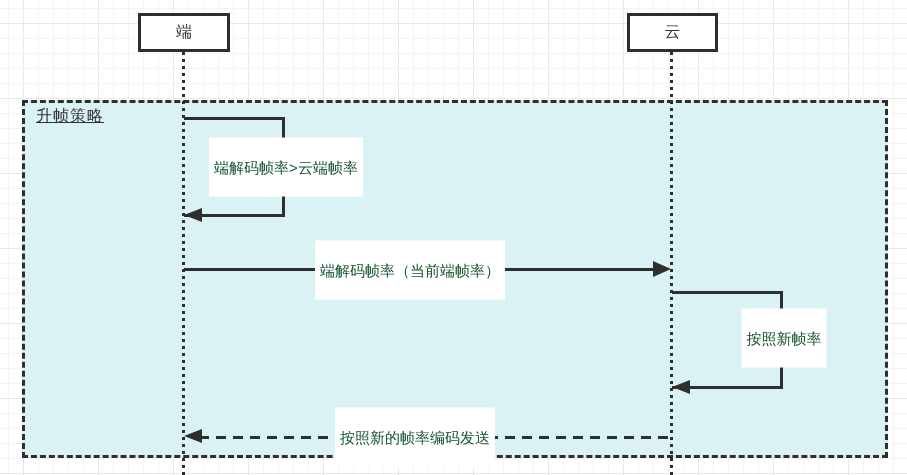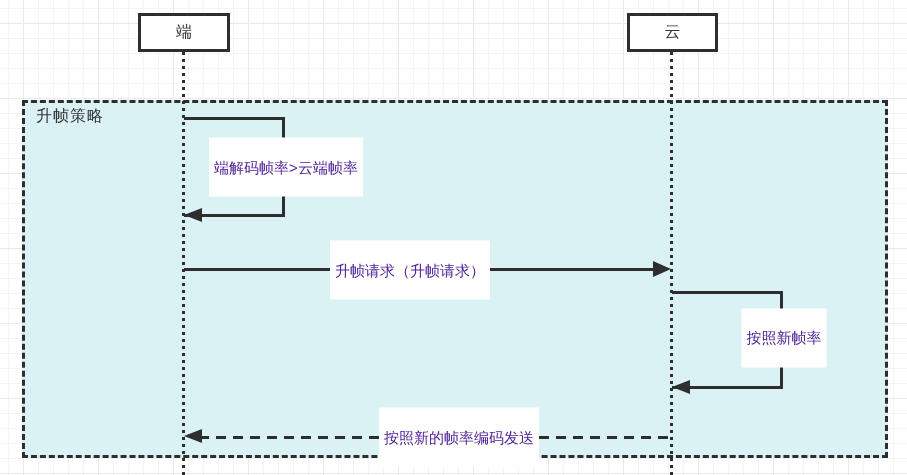--- a/index.html
+++ b/index.html
@@ -23,21 +23,21 @@
   }
 
   
   .frame {
     position:absolute; left:22px; top:100px; width:866px; height:358px;
     background:#dbf2f4;
     border:3px dashed #2e2e2e;
   }
   .frame-label {
     position:absolute; left:11px; top:3px;
-    font-size:16px; color:#333333; letter-spacing:1px;
+    font-size:16px; color:#333333; letter-spacing:1px;text-decoration:underline;
   }
 
   
   .actor {
     position:absolute; top:13px; height:39px;
     background:#ffffff; border:3px solid #2e2e2e;
     display:flex; align-items:center; justify-content:center;
     font-size:16px; color:#333333;
     z-index:4;
   }
@@ -90,28 +90,28 @@
   .msg-line-dashed {
     position:absolute; height:3px; z-index:3;
     background-image: repeating-linear-gradient(90deg, #2e2e2e 0 10px, transparent 10px 17px);
   }
   #return-line { left:199px; top:436px; width:473px; }
 
   
   .msg-label {
     position:absolute; transform:translate(-50%,-50%);
     background:#ffffff; padding:19px 5px;
-    font-size:15px; line-height:21px; color:#4c1d95;
+    font-size:15px; line-height:21px; color:#14532d;
     white-space:nowrap;
     z-index:5;
   }
   #label-self-client { left:286px; top:167px; }
   #label-request     { left:410px; top:270px; }
-  #label-self-cloud  { left:784px; top:338px;font-family:Liberation Serif, serif; }
-  #label-return      { left:415px; top:437px;margin-left:44px; }
+  #label-self-cloud  { left:784px; top:338px; }
+  #label-return      { left:415px; top:437px; }
 </style>
 </head>
 <body>
 
 <div class="canvas">
 
   <div class="frame">
     <div class="frame-label">升帧策略</div>
   </div>
 
@@ -126,21 +126,21 @@
   </div>
 
   <div class="self-loop" id="loop-client"></div>
   <div class="arrow-left" id="loop-client-arrow"></div>
   <div class="msg-label" id="label-self-client">
     <div>端解码帧率&gt;云端帧率</div>
   </div>
 
   <div class="msg-line-solid" id="request-line"></div>
   <div class="arrow-right" id="request-arrow"></div>
-  <div class="msg-label" id="label-request">升帧请求（升帧请求）</div>
+  <div class="msg-label" id="label-request">端解码帧率（当前端帧率）</div>
 
   <div class="self-loop" id="loop-cloud"></div>
   <div class="arrow-left" id="loop-cloud-arrow"></div>
   <div class="msg-label" id="label-self-cloud">
     <div>按照新帧率</div>
   </div>
 
   <div class="msg-line-dashed" id="return-line"></div>
   <div class="arrow-left" id="return-arrow"></div>
   <div class="msg-label" id="label-return">按照新的帧率编码发送</div>

